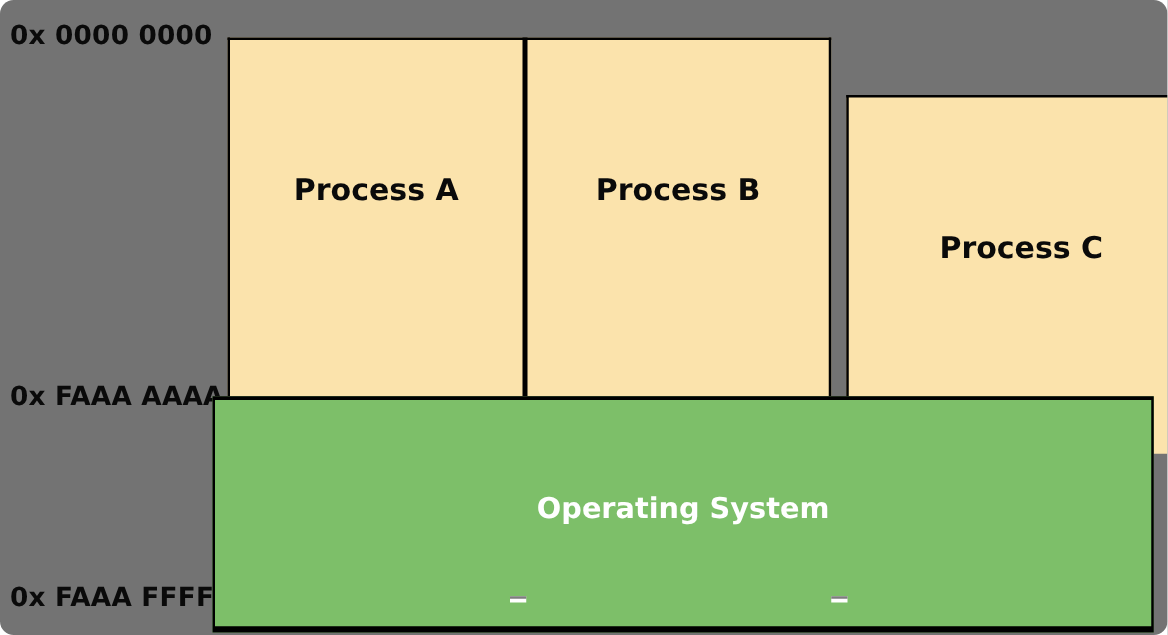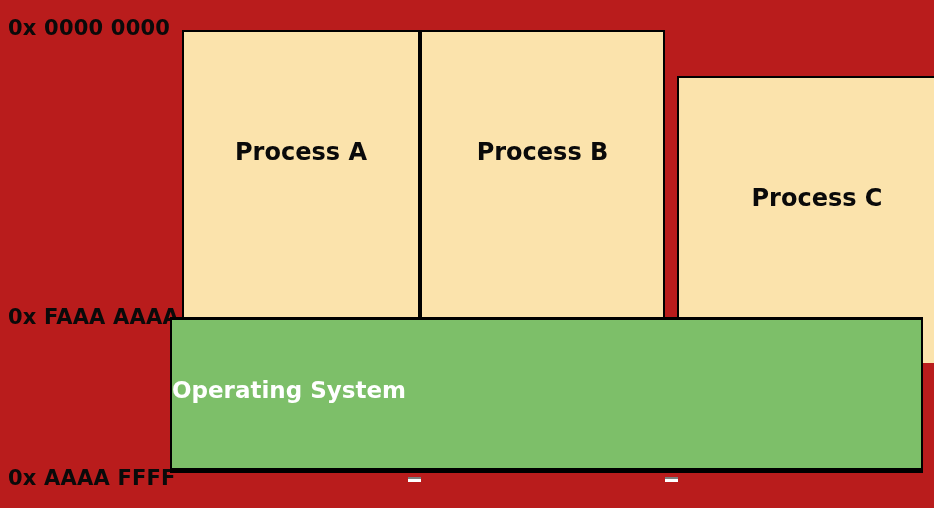--- a/index.html
+++ b/index.html
@@ -4,23 +4,24 @@
 <style>
   html, body {
     margin: 0;
     padding: 0;
     background: #ffffff;
   }
   .canvas {
     position: relative;
     width: 934px;
     height: 508px;
-    background: #b91c1c;
+    background: #737373;
     font-family: "DejaVu Sans", sans-serif;
     overflow: hidden;
+    border-radius: 11px;
   }
   .addr {
     position: absolute;
     left: 8px;
     transform: translateY(-50%);
     font-size: 21px;
     font-weight: bold;
     letter-spacing: 0.2px;
     color: var(--label-text, #000);
     white-space: pre;
@@ -51,29 +52,29 @@
     font-weight: bold;
     color: var(--label-text, #000);
     white-space: pre;
   }
 
   .osbox {
     position: absolute;
     left: 170px;
     top: 317px;
     width: 753px;
-    height: 156px;
+    height: 189px;
     box-sizing: border-box;
     background: var(--os-fill, #7DBF69);
     border: 2px solid var(--border, #000);
     border-top-width: 3px;
     border-bottom-width: 5px;
     display: flex;
     align-items: center;
-    justify-content: flex-start;
+    justify-content: center;
   }
   .oslabel {
     position: relative;
     top: -4px;
     font-size: 23px;
     font-weight: bold;
     color: var(--os-text, #fff);
     white-space: pre;
   }
 
@@ -92,21 +93,21 @@
 </style>
 </head>
 <body>
 
 <div class="canvas">
 
   <div class="addr addr-top">0x 0000 0000</div>
 
   <div class="addr addr-mid">0x FAAA AAAA</div>
 
-  <div class="addr addr-bottom">0x AAAA FFFF</div>
+  <div class="addr addr-bottom">0x FAAA FFFF</div>
 
   <div class="pbox pbox-a">
     <span class="plabel">Process A</span>
   </div>
 
   <div class="pbox pbox-b">
     <span class="plabel">Process B</span>
   </div>
 
   <div class="pbox pbox-c">

